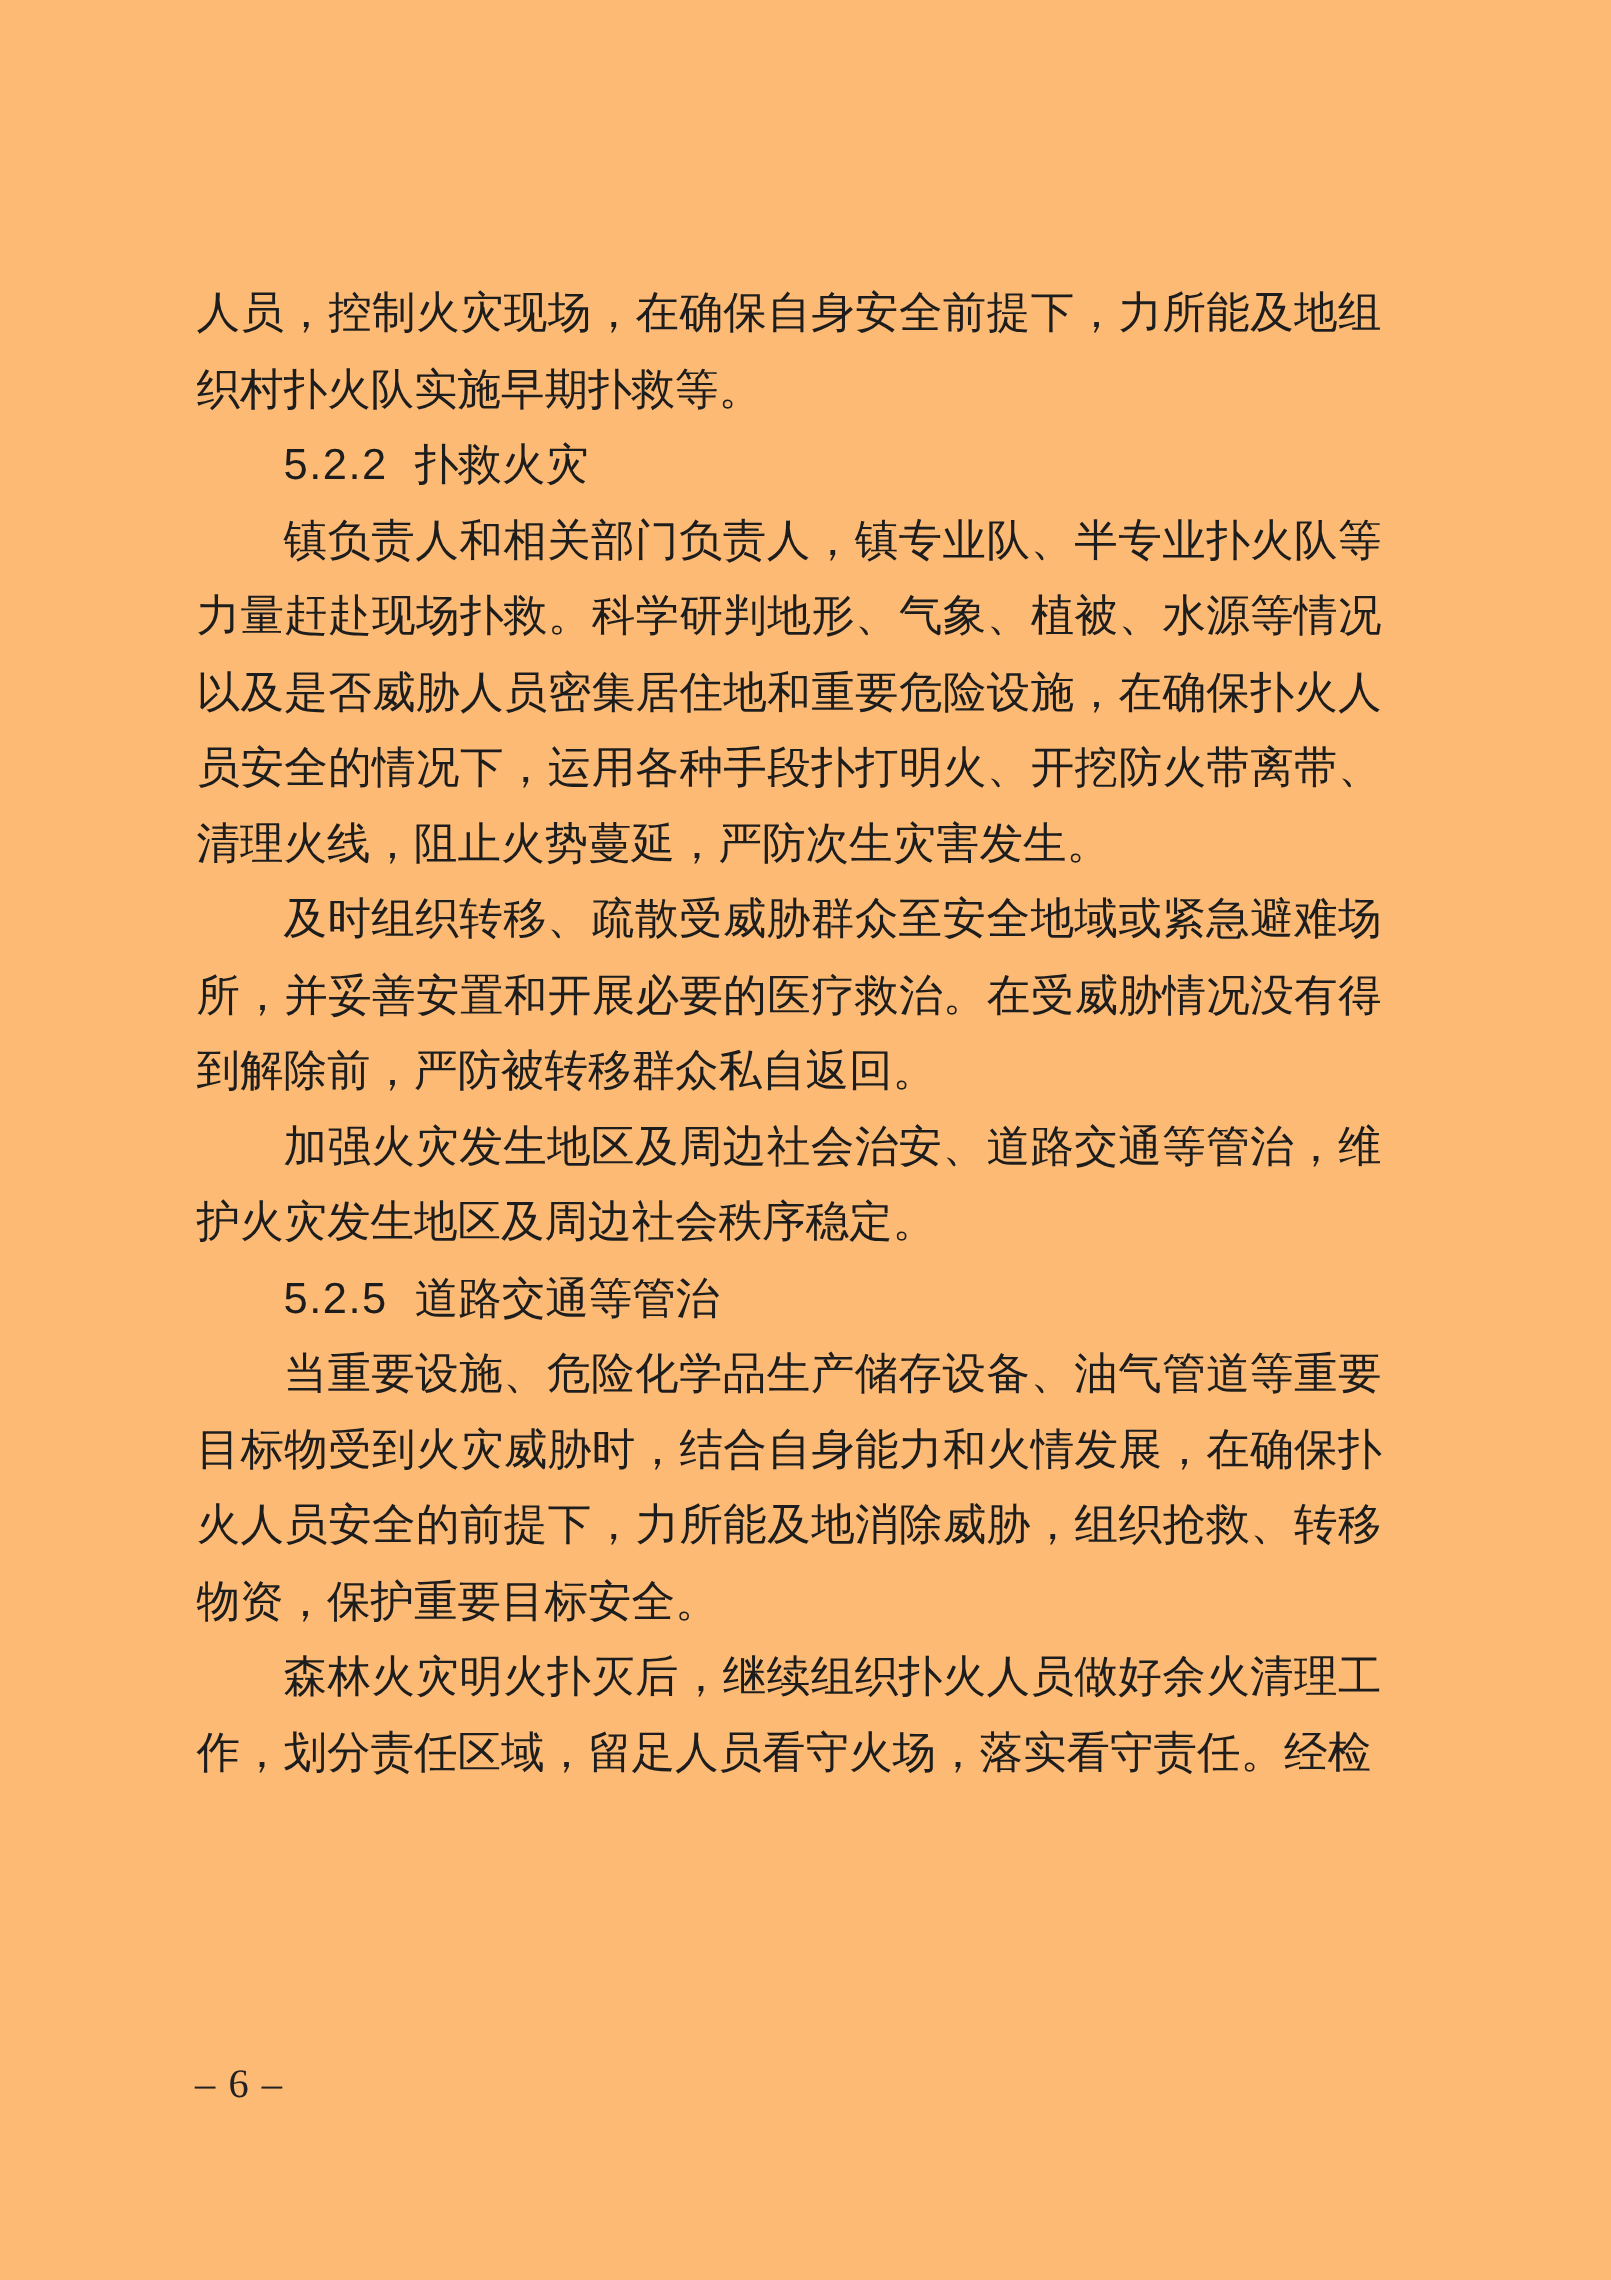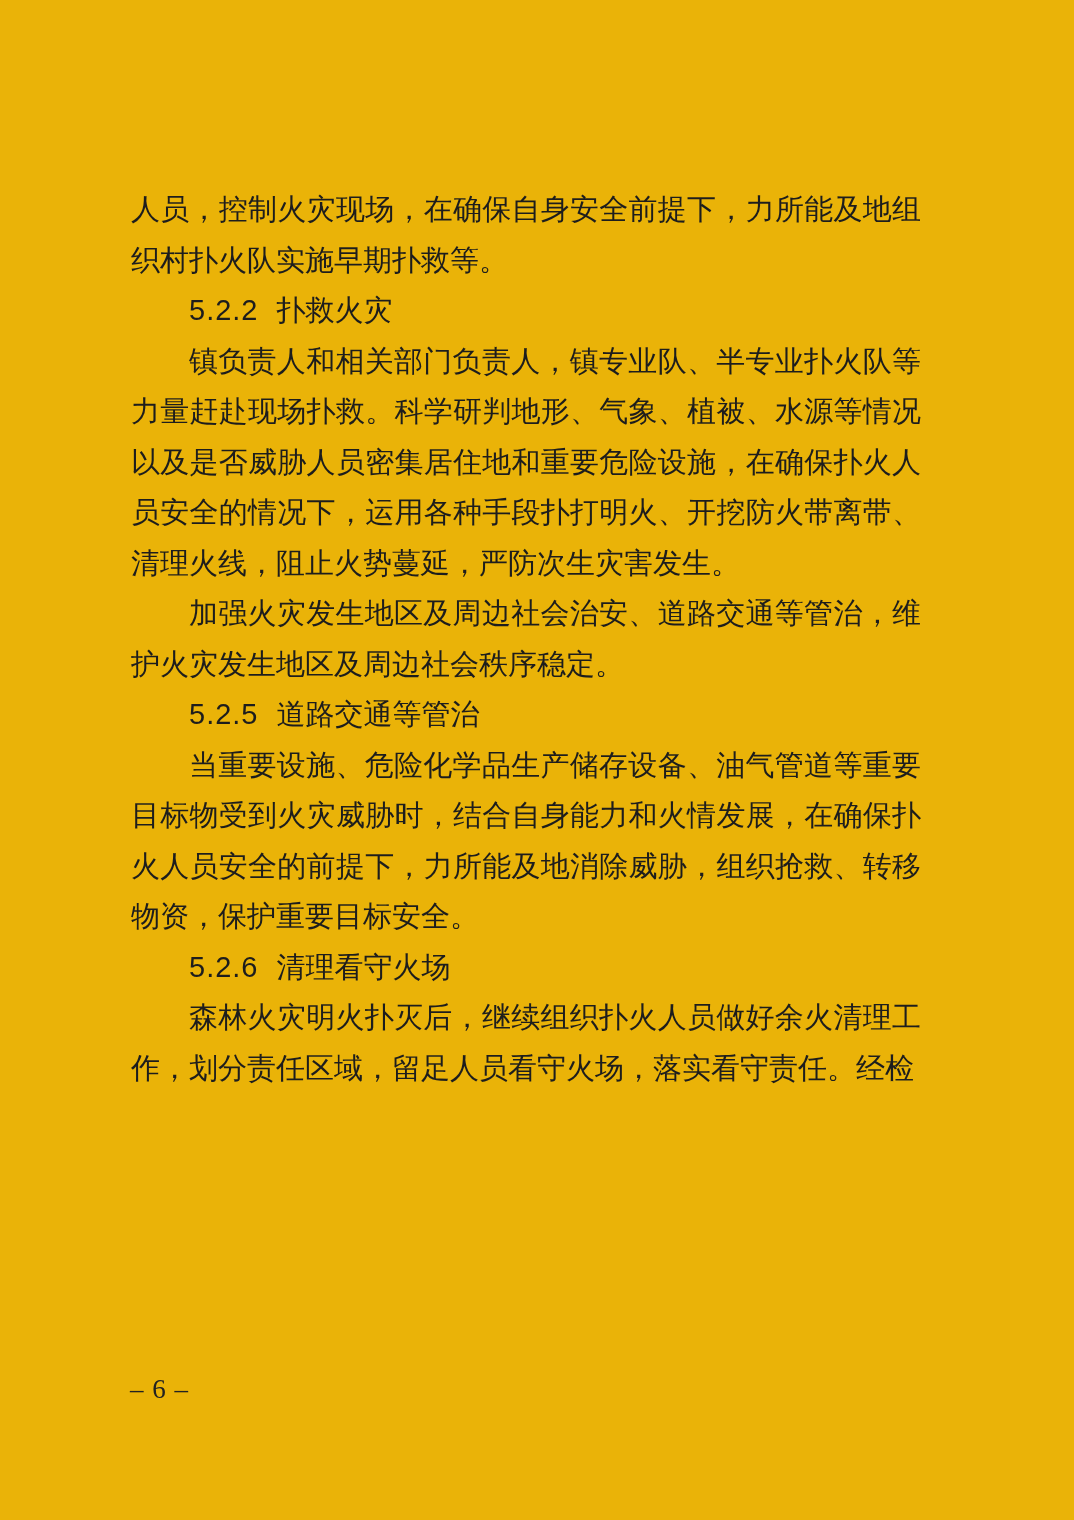--- a/index.html
+++ b/index.html
@@ -3,21 +3,21 @@
 <meta charset="utf-8">
 <style>
   * { margin: 0; padding: 0; box-sizing: border-box; }
   html, body { width: 1074px; height: 1520px; }
   body { background: #f4f4f4; }
 
   .page {
     position: relative;
     width: 1074px;
     height: 1520px;
-    background: #eab308;
+    background: #fdba74;
     overflow: hidden;
     font-family: "Liberation Serif", "DejaVu Serif", serif;
     color: #1d1d1d;
   }
 
   .doc-body {
     position: absolute;
     left: 131px;
     top: 184px;
     width: 790px;
@@ -59,25 +59,25 @@
 <body>
 
 <div class="page">
   <main class="doc-body">
 
     <p class="para">人员，控制火灾现场，在确保自身安全前提下，力所能及地组织村扑火队实施早期扑救等。</p>
 
     <h2 class="heading"><span class="heading-num">5.2.2</span><span class="heading-title">扑救火灾</span></h2>
     <p class="para indent">镇负责人和相关部门负责人，镇专业队、半专业扑火队等力量赶赴现场扑救。科学研判地形、气象、植被、水源等情况以及是否威胁人员密集居住地和重要危险设施，在确保扑火人员安全的情况下，运用各种手段扑打明火、开挖防火带离带、清理火线，阻止火势蔓延，严防次生灾害发生。</p>
 
+    <p class="para indent">及时组织转移、疏散受威胁群众至安全地域或紧急避难场所，并妥善安置和开展必要的医疗救治。在受威胁情况没有得到解除前，严防被转移群众私自返回。</p>
 
     <p class="para indent">加强火灾发生地区及周边社会治安、道路交通等管治，维护火灾发生地区及周边社会秩序稳定。</p>
 
     <h2 class="heading"><span class="heading-num">5.2.5</span><span class="heading-title">道路交通等管治</span></h2>
     <p class="para indent">当重要设施、危险化学品生产储存设备、油气管道等重要目标物受到火灾威胁时，结合自身能力和火情发展，在确保扑火人员安全的前提下，力所能及地消除威胁，组织抢救、转移物资，保护重要目标安全。</p>
 
-    <h2 class="heading"><span class="heading-num">5.2.6</span><span class="heading-title">清理看守火场</span></h2>
     <p class="para indent">森林火灾明火扑灭后，继续组织扑火人员做好余火清理工作，划分责任区域，留足人员看守火场，落实看守责任。经检</p>
 
   </main>
 
   <footer class="page-footer">– 6 –</footer>
 </div>
 
 </body></html>

